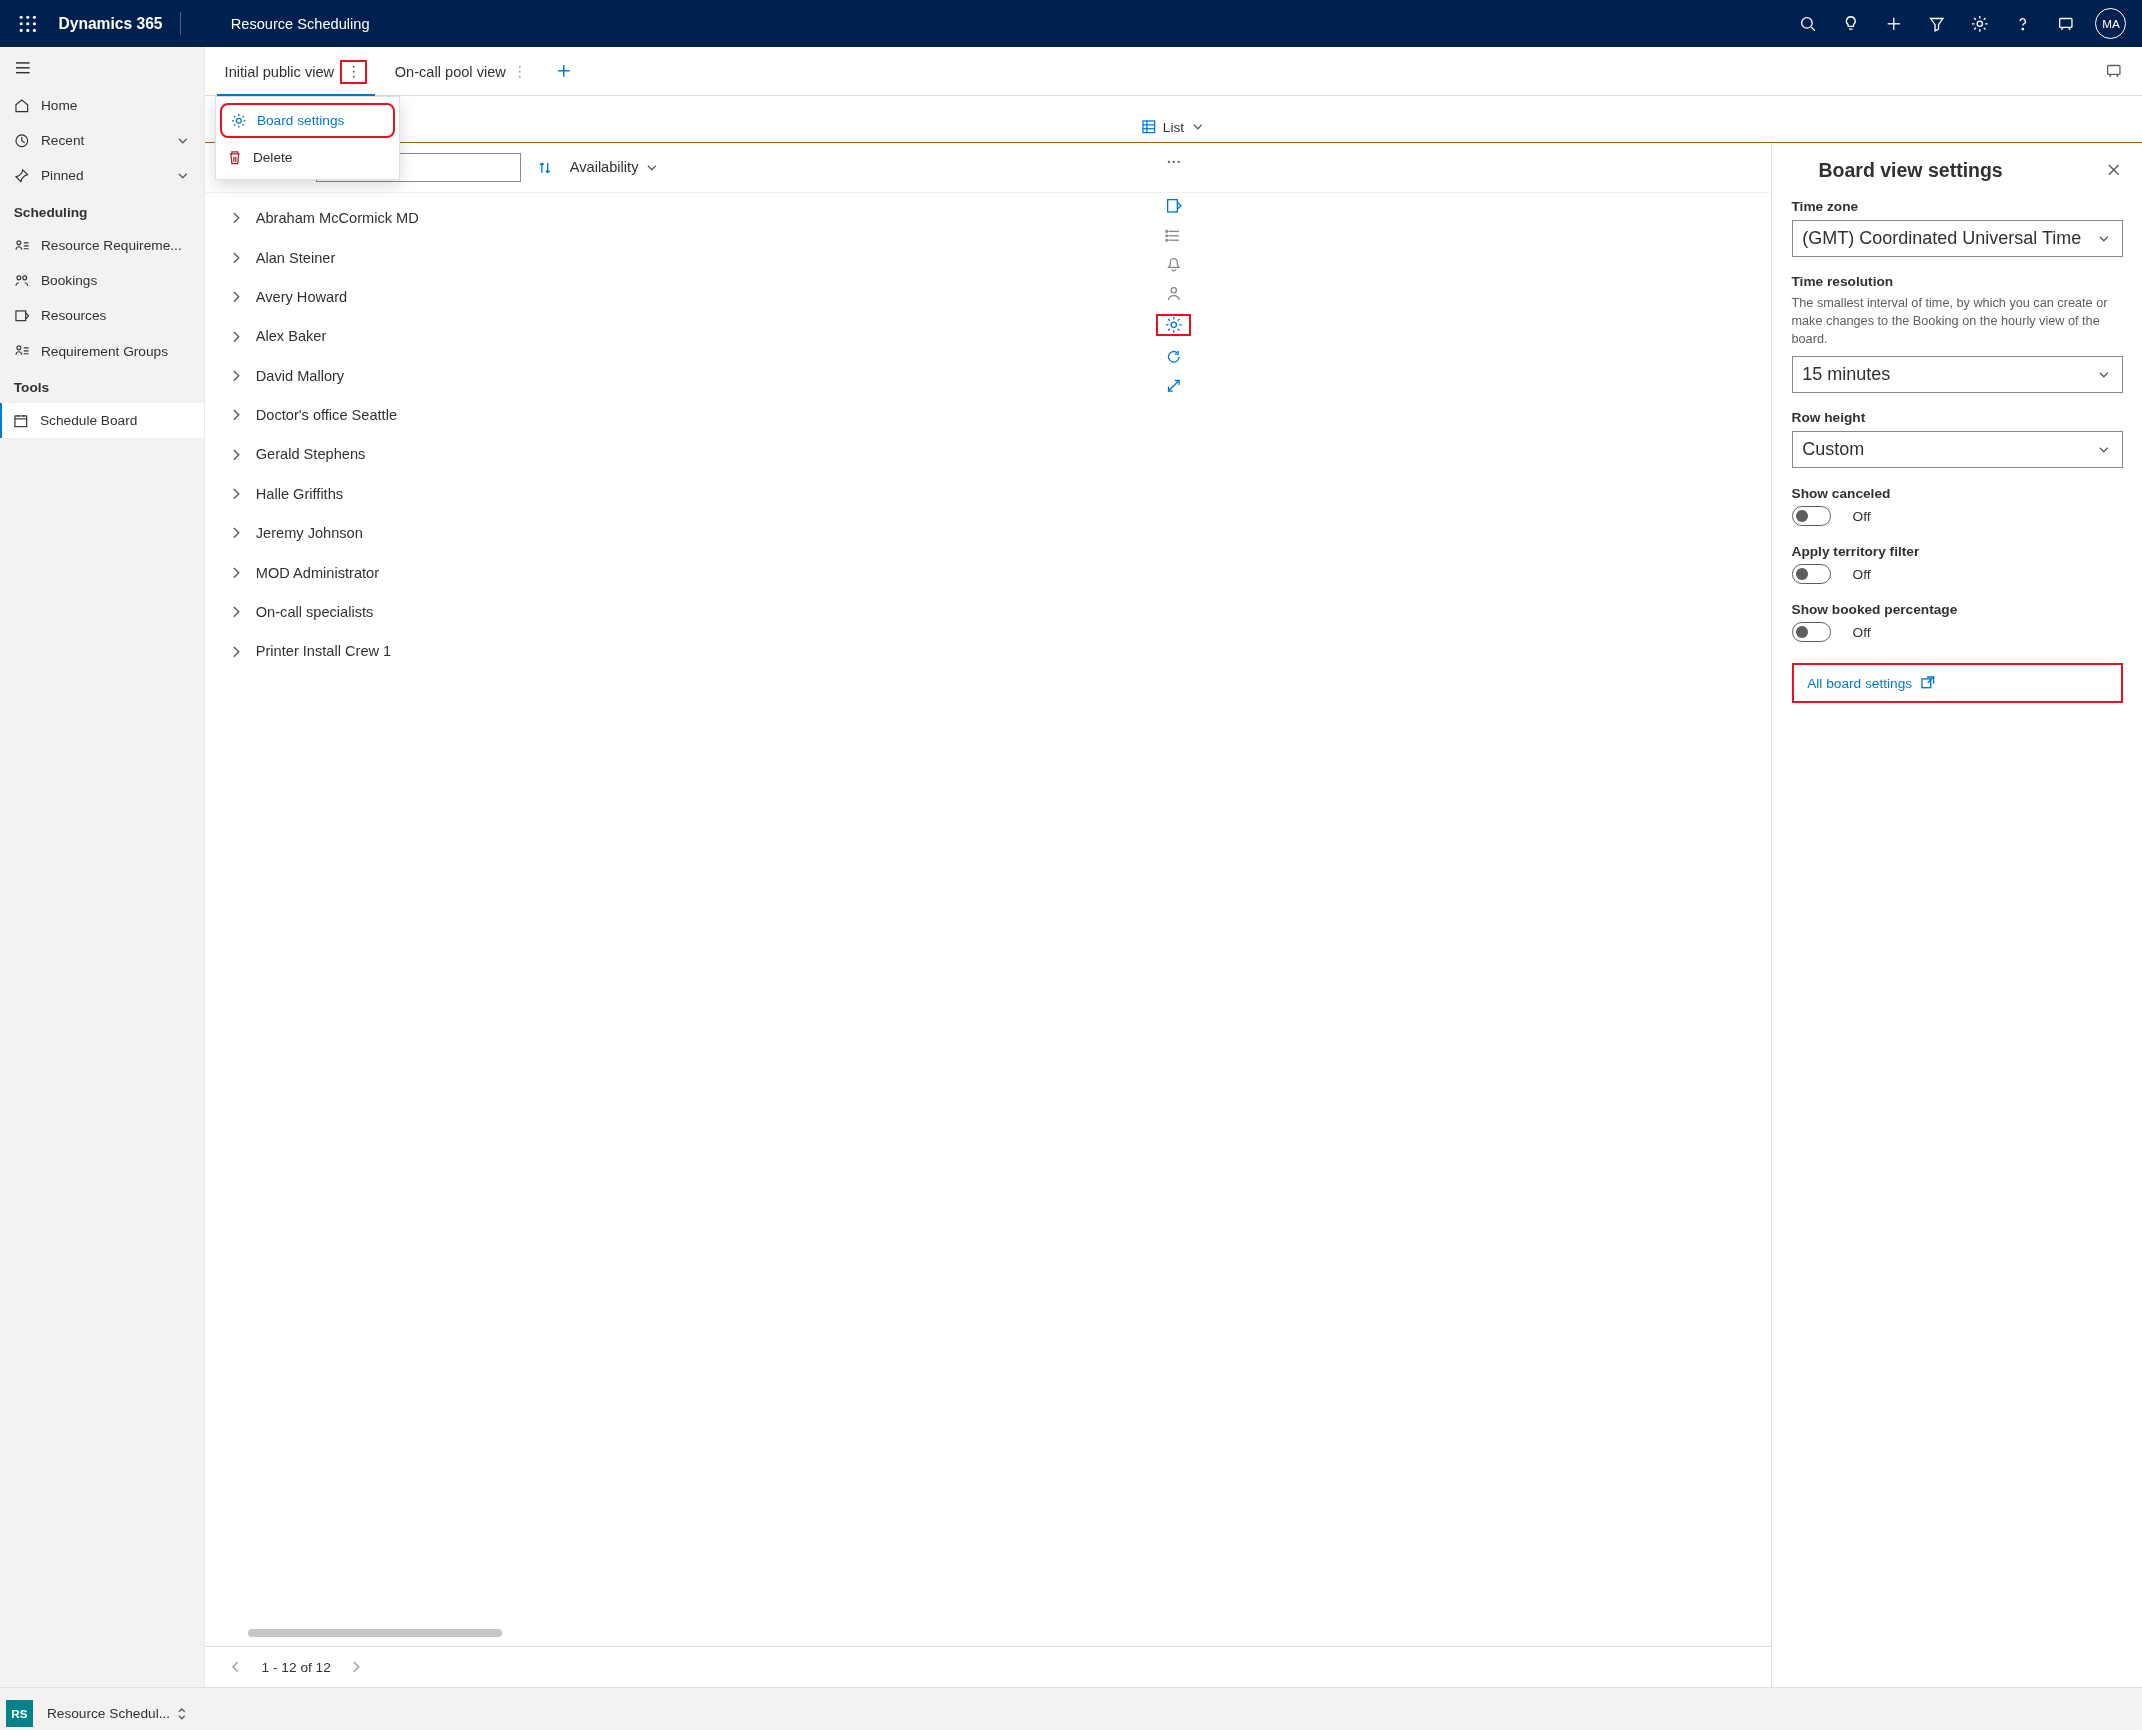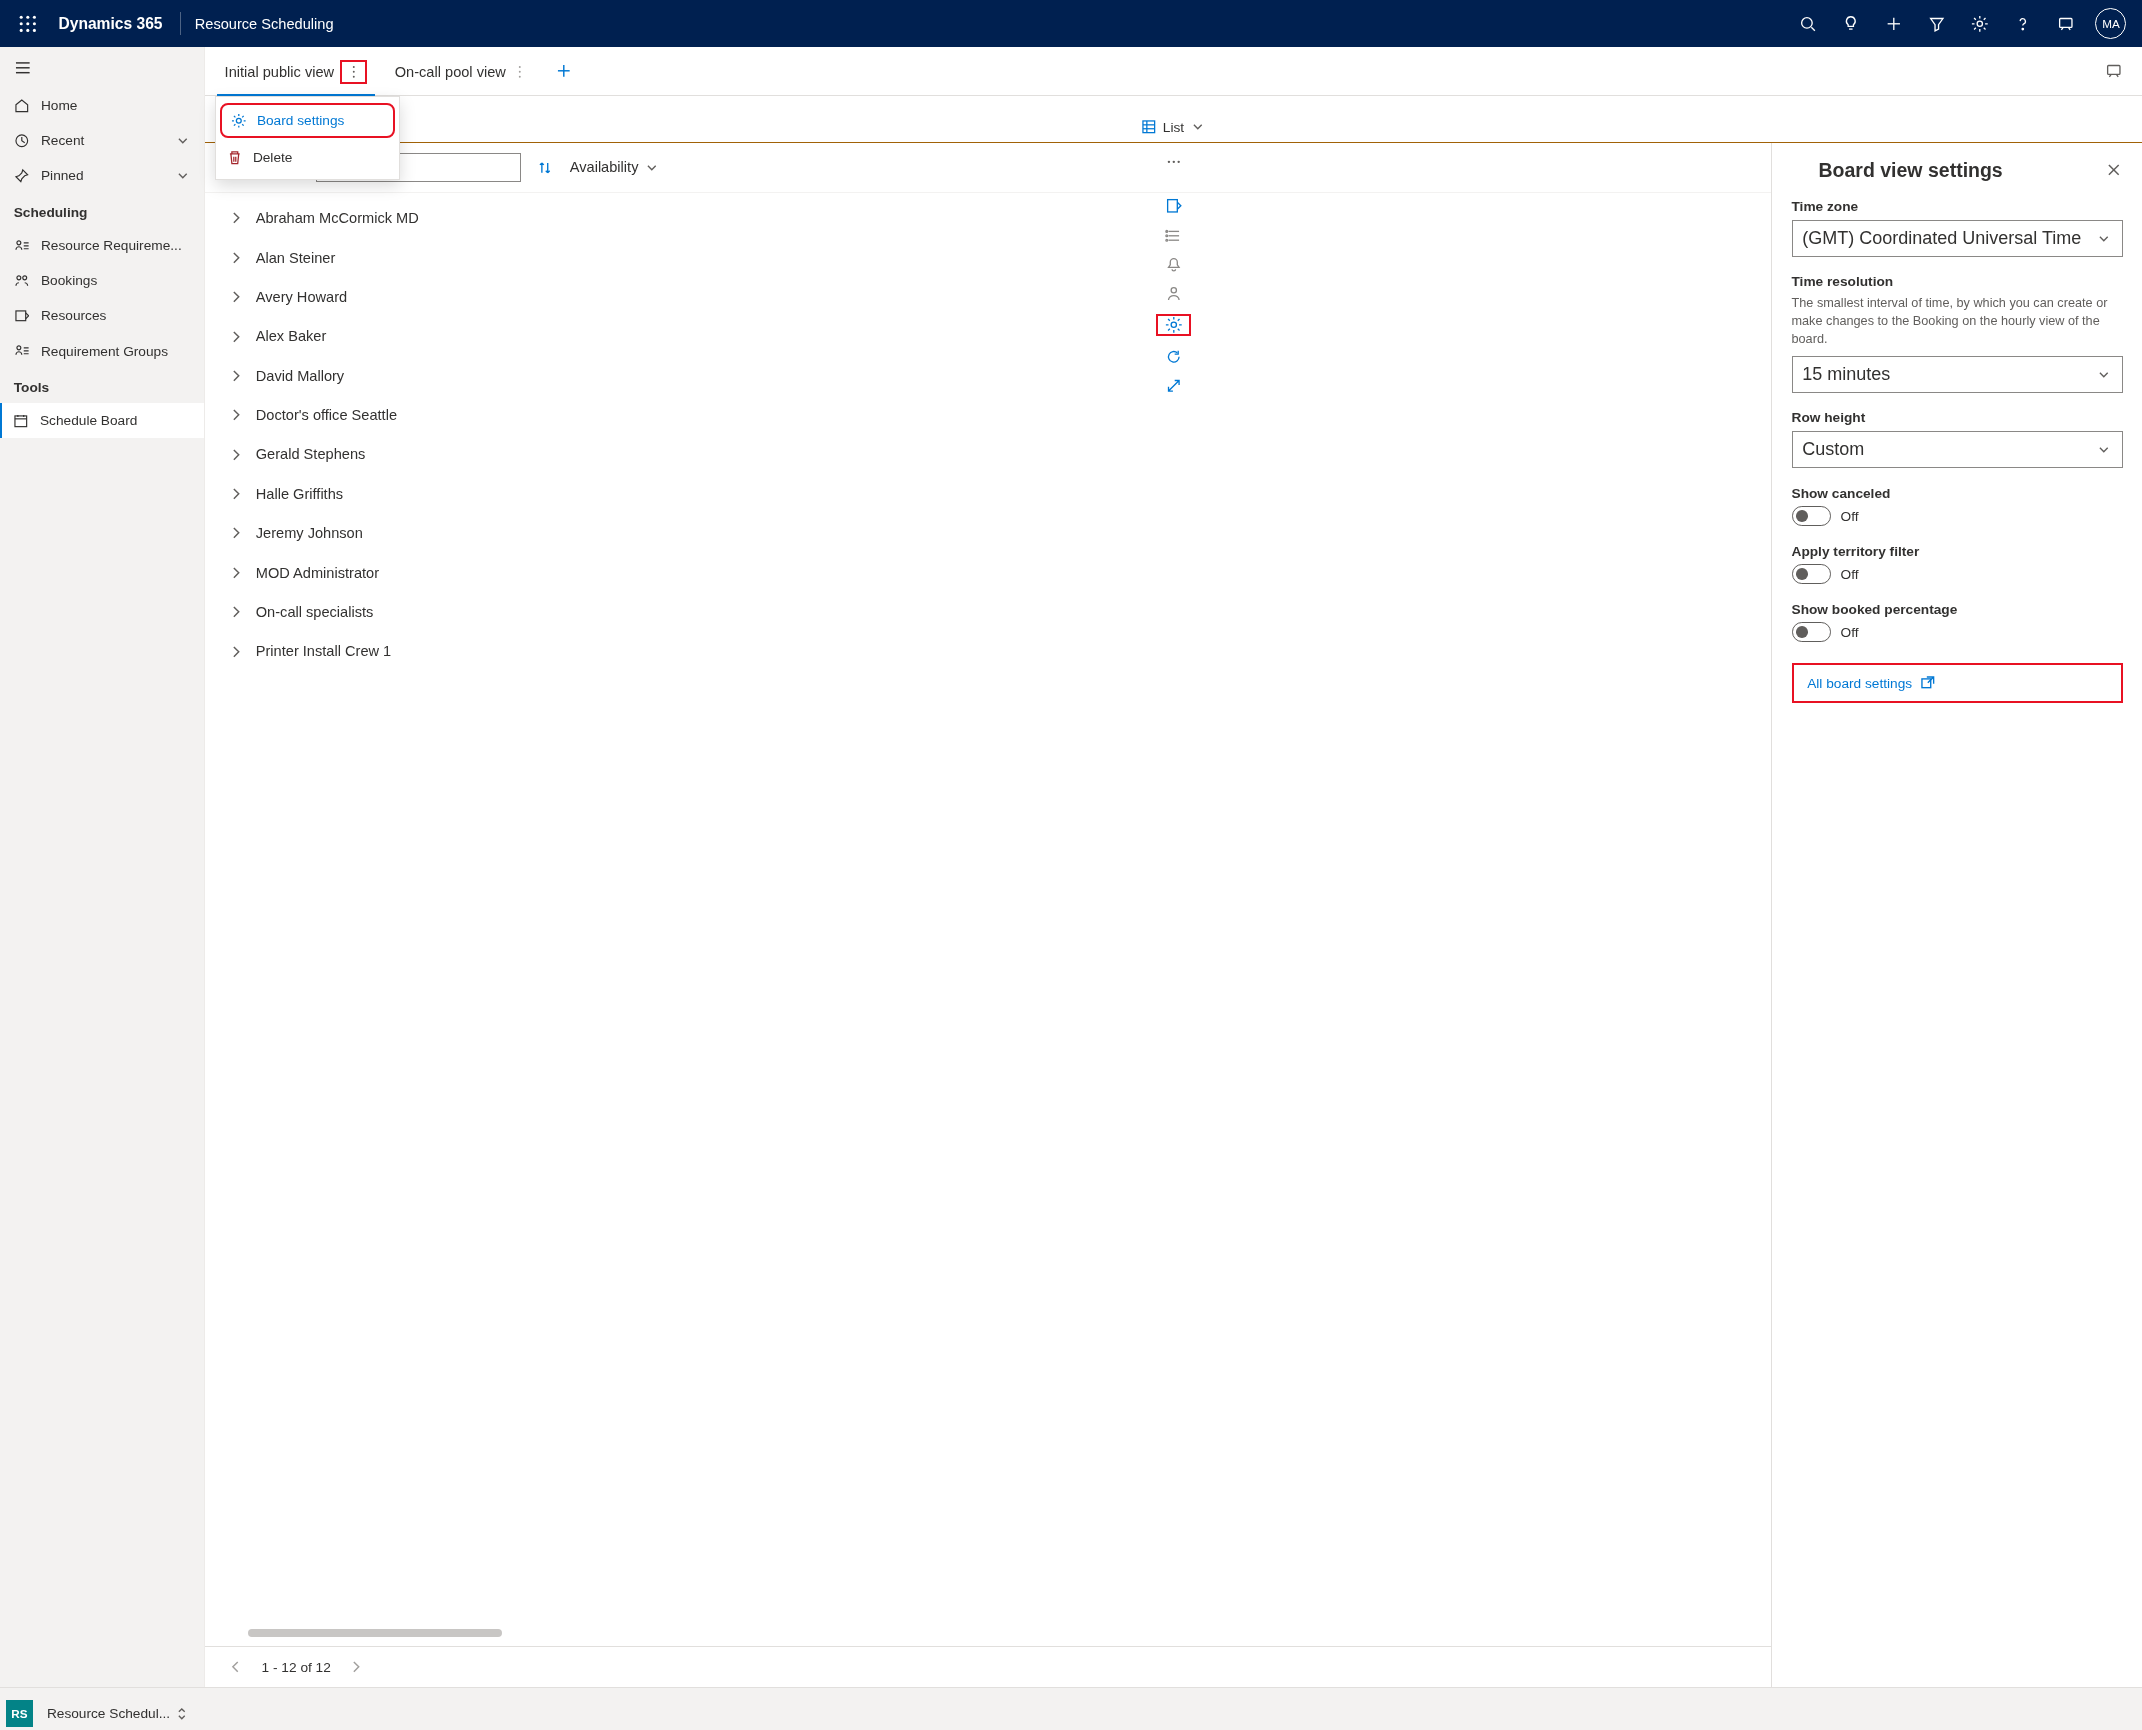--- a/index.html
+++ b/index.html
@@ -3,21 +3,21 @@
 <meta charset="utf-8">
 <style>
   * { box-sizing: border-box; margin: 0; padding: 0; }
   body { font-family: "Segoe UI", Arial, sans-serif; font-size: 13.7px; color: #323130; background: #fff; overflow: hidden; }
   
   
   .topbar { background: #002050; color: #fff; height: 47px; display: flex; align-items: center; padding: 0 7.8px; }
   .waffle { width: 39px; height: 47px; display:flex; align-items:center; justify-content:center; cursor: pointer; }
   .brand { font-weight: 600; font-size: 15.6px; padding: 0 11.7px; }
   .divider-v { width:1px; height:23.4px; background: rgba(255,255,255,0.3); margin: 0 5.9px; }
-  .subbrand { font-size: 14.6px; padding-left: 7.8px; }
+  .subbrand { font-size: 14.6px; padding-left: 7.8px; margin-left: 36px; }
   .top-spacer { flex: 1; }
   .topicons { display:flex; align-items:center; gap: 0; }
   .topicon { width: 43px; height: 47px; display:flex; align-items:center; justify-content:center; cursor:pointer; }
   .avatar { width:31px; height:31px; border-radius:50%; border:1px solid #fff; display:flex; align-items:center; justify-content:center; font-size:11.7px; margin: 0 7.8px; }
 
   
   .mainrow { display:flex; height: calc(100vh - 47px - 43px); }
   
   
   .leftnav { width: 205px; background: #f3f2f1; border-right: 1px solid #edebe9; display:flex; flex-direction:column; }
@@ -63,21 +63,21 @@
   .resitem .chev { color:#605e5c; width:13.7px;}
 
   
   .sidepanel { position:absolute; top:96px; right:0; bottom:0; width: 371px; background:#fff; border-left:1px solid #e1dfdd; padding: 15.6px 19.5px; display:flex; flex-direction:column; gap: 17.6px; overflow-y:auto;}
   .sp-head { display:flex; align-items:center;padding-left:27px; }
   .sp-title { font-size:19.5px; font-weight:600; }
   .sp-close { margin-left:auto; cursor:pointer; font-size:17.6px; color:#605e5c;}
   .sp-field label { font-weight:600; font-size:13.7px; display:block; margin-bottom:5.9px;}
   .sp-select { border:1px solid #8a8886; padding: 6.8px 9.8px; width:100%; font-size:18px; display:flex; align-items:center; justify-content:space-between; cursor:pointer;}
   .sp-help { font-size:12.7px; color:#605e5c; margin: 3.9px 0 7.8px; line-height:1.4;}
-  .toggle-wrap { display:flex; align-items:center; gap:10px; margin-top:5.9px;}
+  .toggle-wrap { display:flex; align-items:center; gap:22px; margin-top:5.9px;}
   .toggle { width:39px; height:19.5px; border:1px solid #605e5c; border-radius:9.8px; position:relative; background:#fff;}
   .toggle .knob { width:11.7px; height:11.7px; background:#605e5c; border-radius:50%; position:absolute; top:2.9px; left:3.9px;}
   .sp-link { color:#0078d4; font-size:13.7px; display:inline-flex; align-items:center; gap:7.8px; cursor:pointer;}
   .link-redbox { border:2px solid #e81123; padding: 9.8px 13.7px; display:inline-block; margin-top: 3.9px;}
 
   
   .hscroll { height:13.7px; margin: 0 13.7px 5.9px; background:transparent; position:relative;}
   .hscroll .thumb { position:absolute; left:29px; width:254px; height:7.8px; top:2.9px; background:#c8c6c4; border-radius:3.9px; }
 
   

